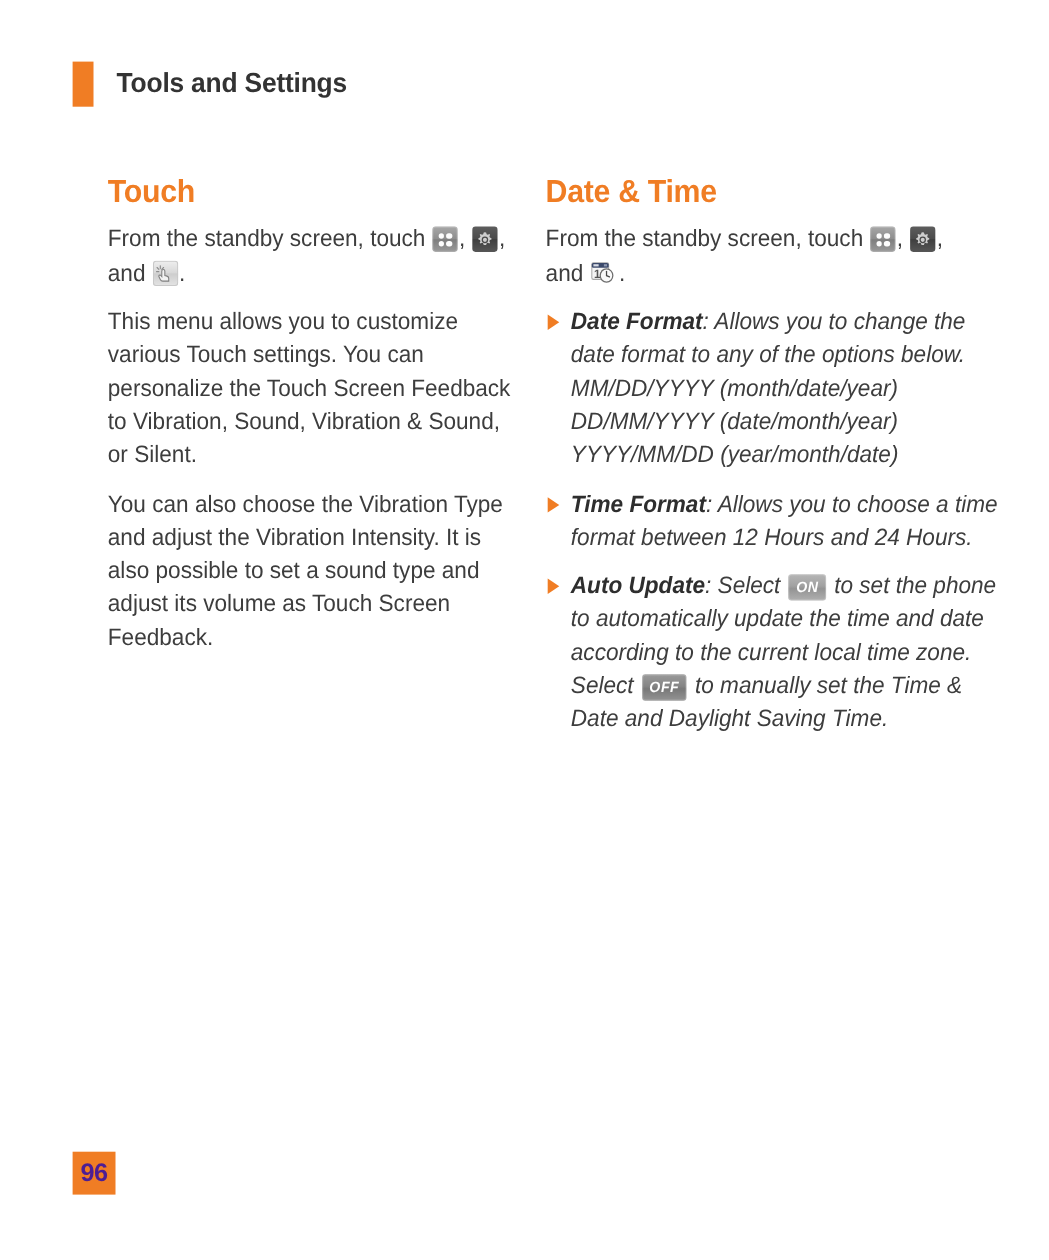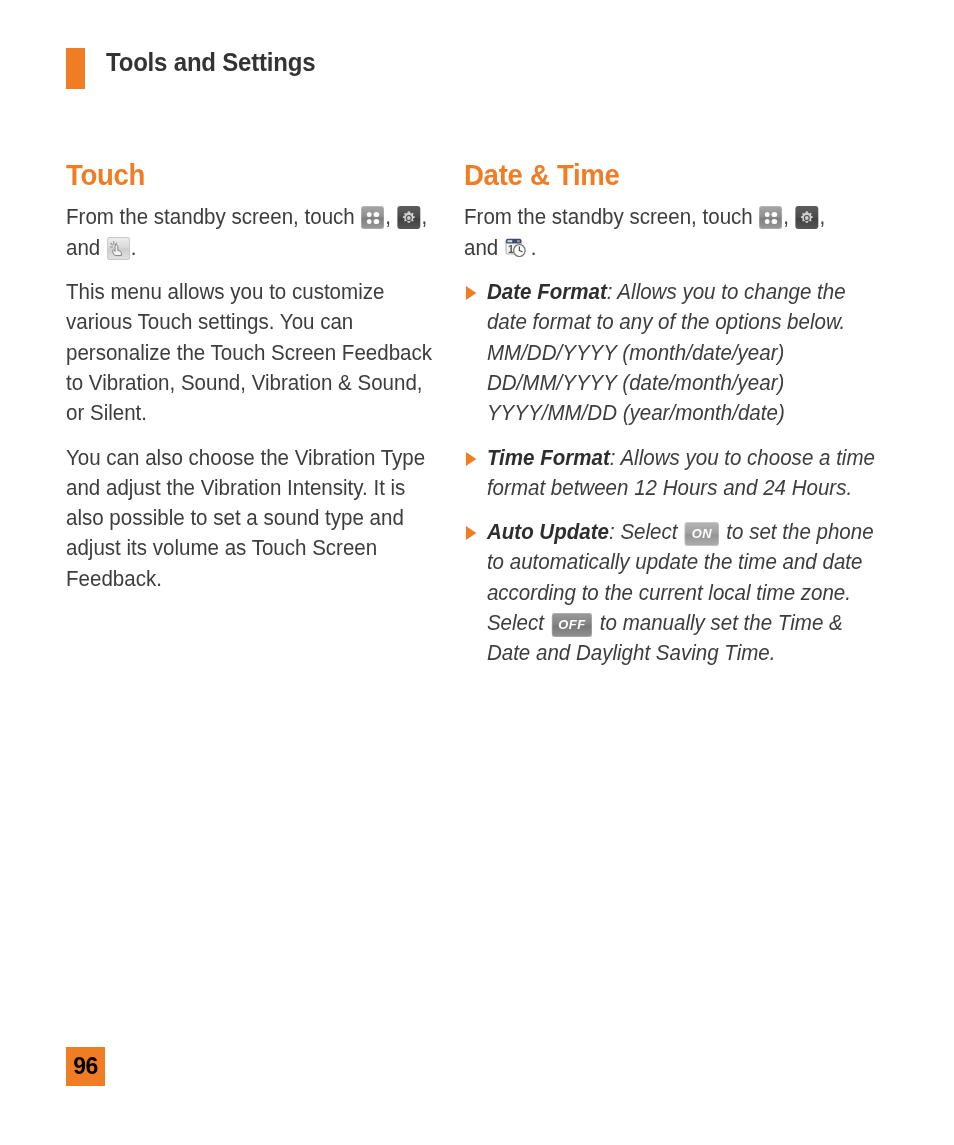--- a/index.html
+++ b/index.html
@@ -13,22 +13,23 @@
     position: relative;
     font-family: "Liberation Sans", "DejaVu Sans", sans-serif;
     color: #3b3b3b;
     overflow: hidden;
   }
 
   
   .page-header {
     position: absolute;
     left: 66px;
-    top: 48px;
+    top: 56px;
     display: flex;
+    align-items: center;
   }
   .header-bar {
     width: 19px;
     height: 41px;
     background: #f07d24;
     flex: 0 0 auto;
   }
   .header-title {
     margin-left: 21px;
     font-size: 25px;
@@ -43,20 +44,21 @@
   
   .columns {
     position: absolute;
     left: 0;
     top: 160px;
     width: 954px;
   }
   .col {
     position: absolute;
     top: 0;
+    margin-left: 32px;
   }
   .col-left  { left: 66px;  width: 365px; }
   .col-right { left: 464px; width: 390px; }
 
   .section-title {
     font-size: 29px;
     font-weight: bold;
     color: #f07d24;
     line-height: 1.05;
     letter-spacing: -0.3px;
@@ -174,21 +176,21 @@
   }
 
   
   .page-number {
     position: absolute;
     left: 66px;
     top: 1047px;
     width: 39px;
     height: 39px;
     background: #f07d24;
-    color: #000000;
+    color: #4c1d95;
     font-size: 23px;
     font-weight: bold;
     display: flex;
     align-items: center;
     justify-content: center;
     letter-spacing: -0.5px;
   }
 </style>
 </head>
 <body>

